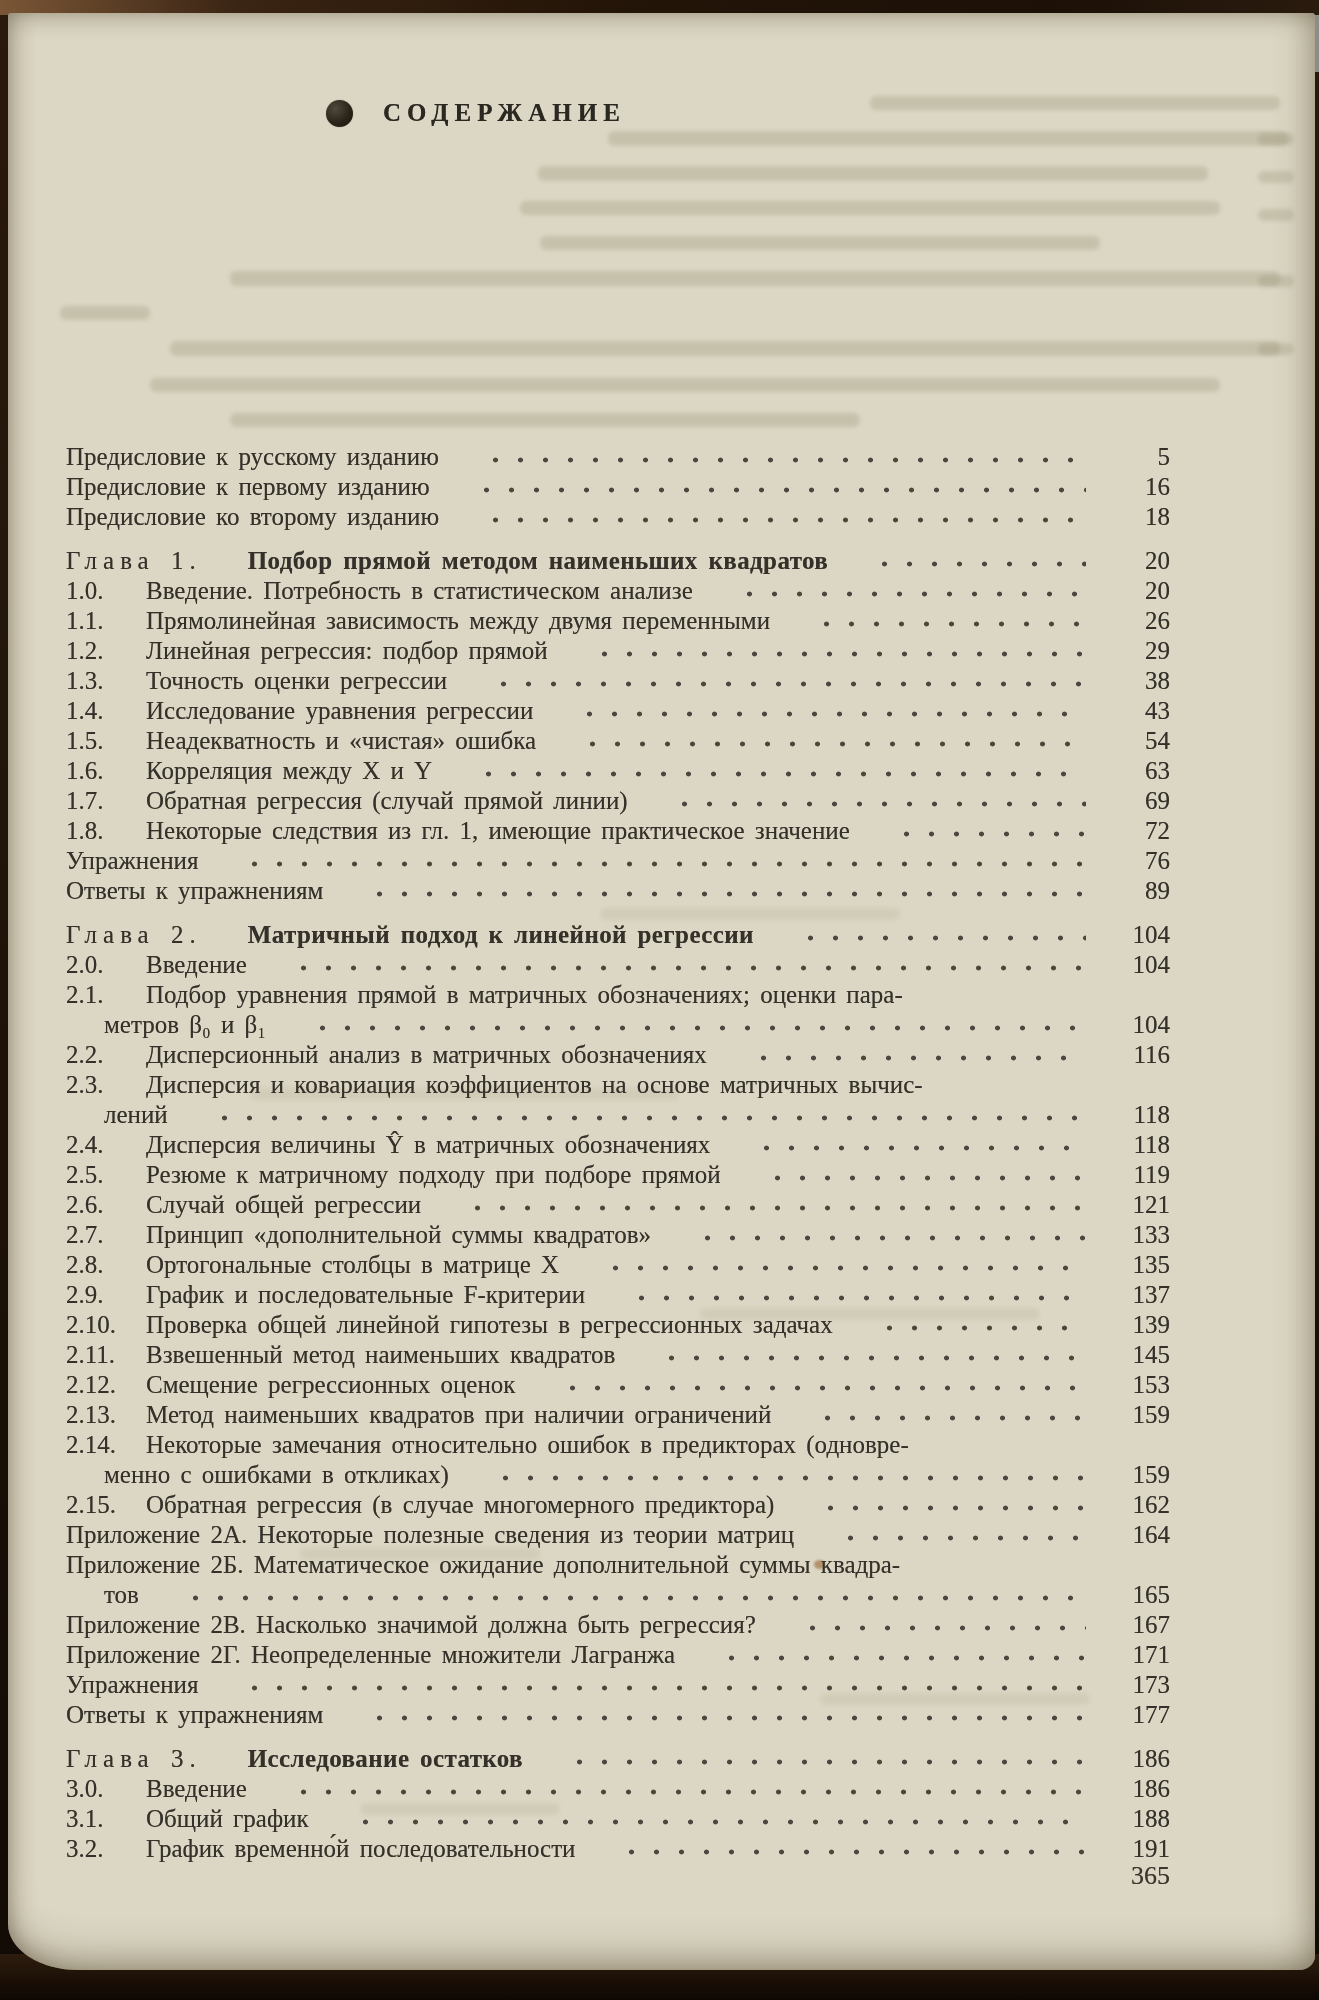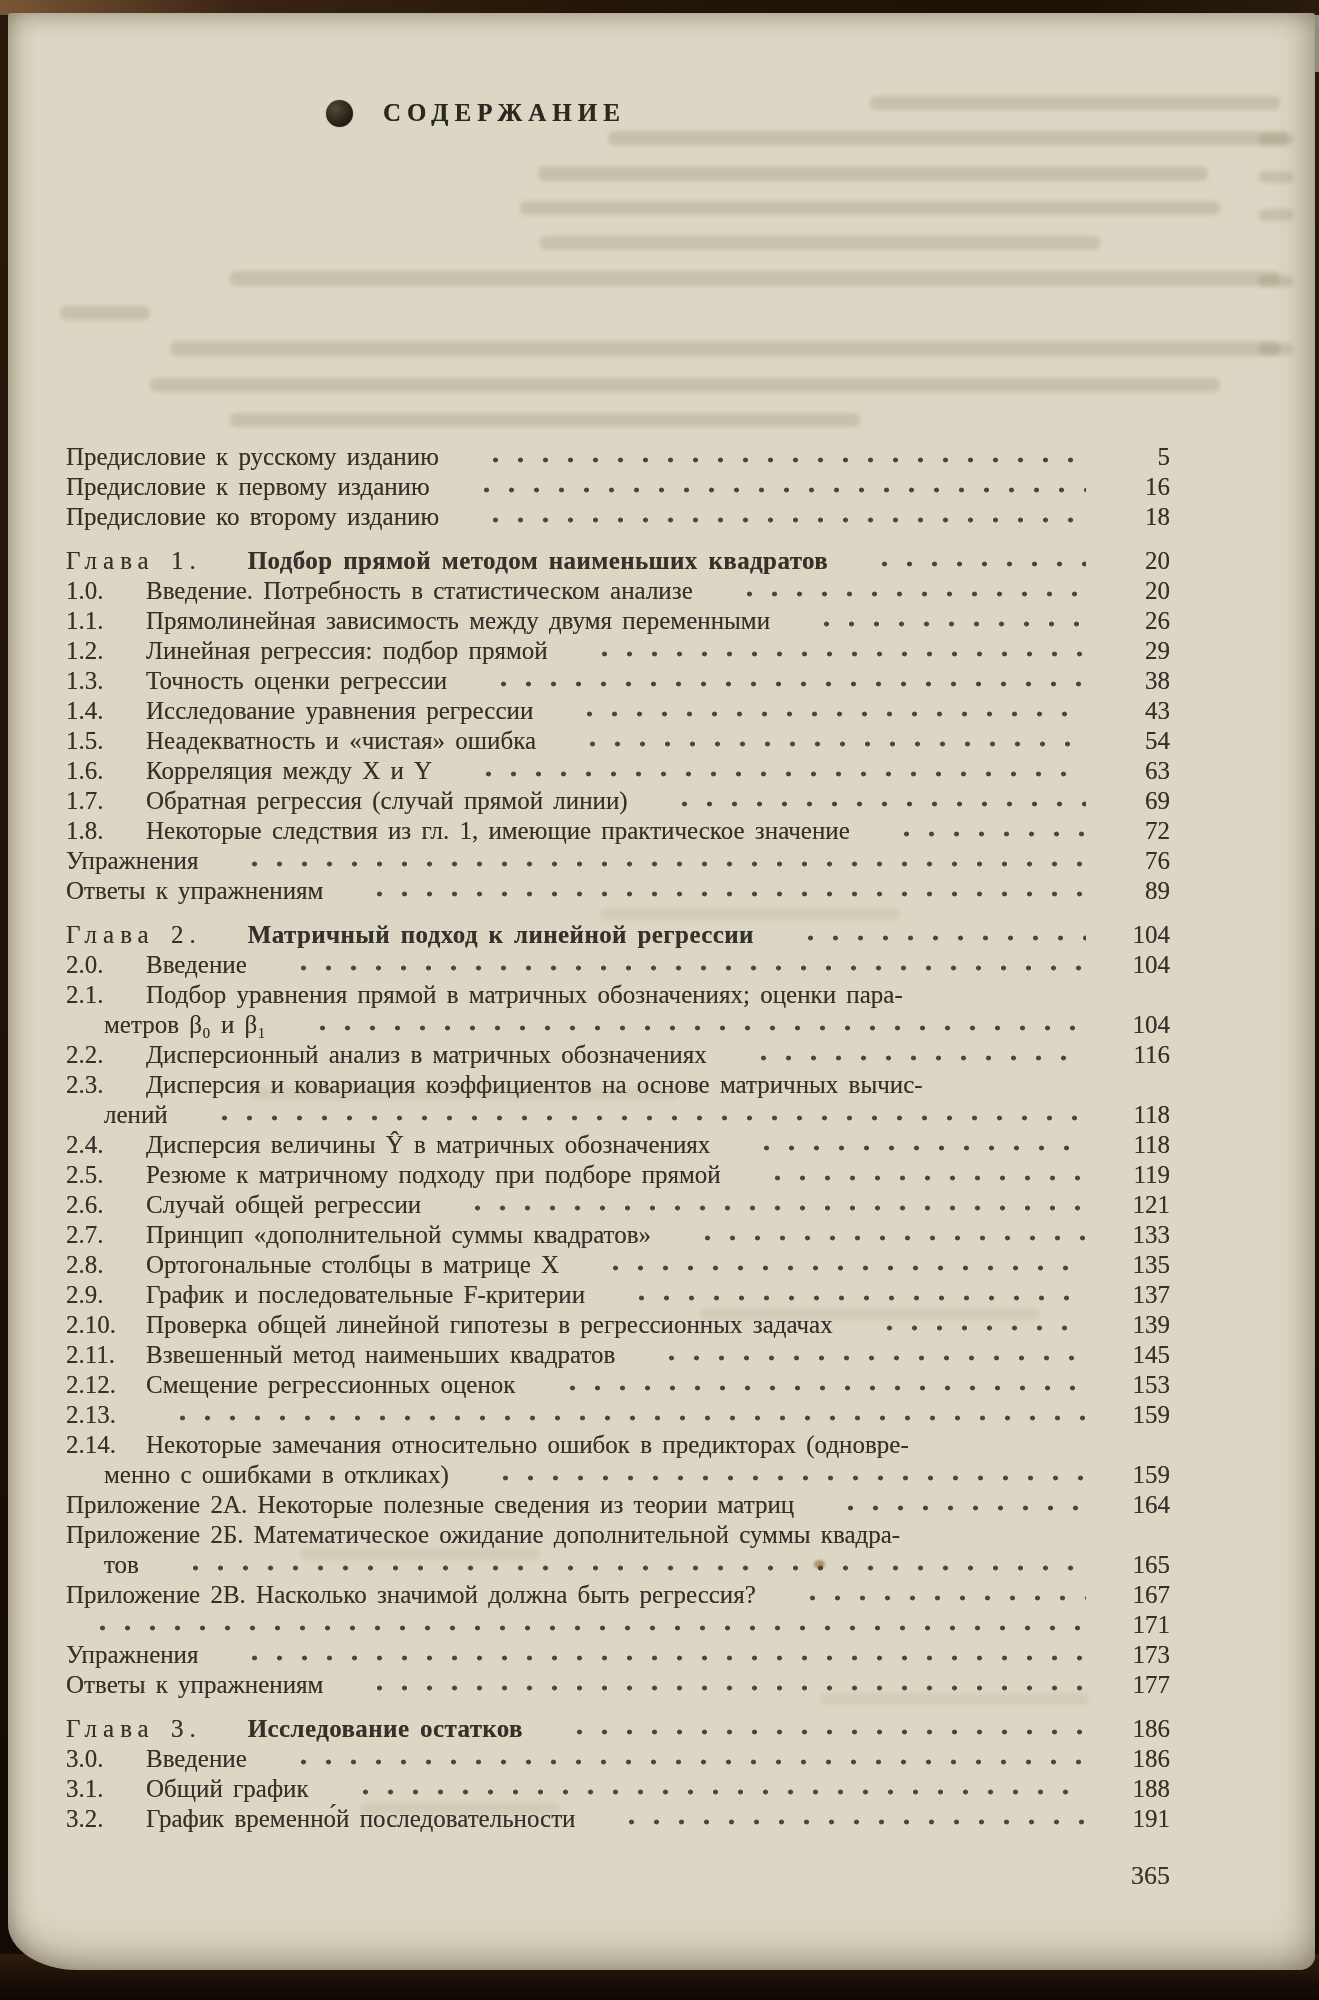--- a/index.html
+++ b/index.html
@@ -291,51 +291,59 @@
         <span class="pg">145</span>
       </div>
       <div class="row section">
         <span class="num">2.12.</span>
         <span class="label">Смещение регрессионных оценок</span>
         <span class="dots"></span>
         <span class="pg">153</span>
       </div>
       <div class="row section">
         <span class="num">2.13.</span>
+        <span class="label">Метод наименьших квадратов при наличии ограничений</span>
         <span class="dots"></span>
         <span class="pg">159</span>
       </div>
       <div class="row section">
         <span class="num">2.14.</span>
         <span class="label">Некоторые замечания относительно ошибок в предикторах (одновре-</span>
       </div>
       <div class="row cont">
         <span class="label">менно с ошибками в откликах)</span>
         <span class="dots"></span>
         <span class="pg">159</span>
       </div>
+      <div class="row section">
+        <span class="num">2.15.</span>
+        <span class="label">Обратная регрессия (в случае многомерного предиктора)</span>
+        <span class="dots"></span>
+        <span class="pg">162</span>
+      </div>
       <div class="row plain">
         <span class="label">Приложение 2А. Некоторые полезные сведения из теории матриц</span>
         <span class="dots"></span>
         <span class="pg">164</span>
       </div>
       <div class="row plain">
         <span class="label">Приложение 2Б. Математическое ожидание дополнительной суммы квадра-</span>
       </div>
       <div class="row cont">
         <span class="label">тов</span>
         <span class="dots"></span>
         <span class="pg">165</span>
       </div>
       <div class="row plain">
         <span class="label">Приложение 2В. Насколько значимой должна быть регрессия?</span>
         <span class="dots"></span>
         <span class="pg">167</span>
       </div>
       <div class="row plain">
+        <span class="label">Приложение 2Г. Неопределенные множители Лагранжа</span>
         <span class="dots"></span>
         <span class="pg">171</span>
       </div>
       <div class="row plain">
         <span class="label">Упражнения</span>
         <span class="dots"></span>
         <span class="pg">173</span>
       </div>
       <div class="row plain">
         <span class="label">Ответы к упражнениям</span>

